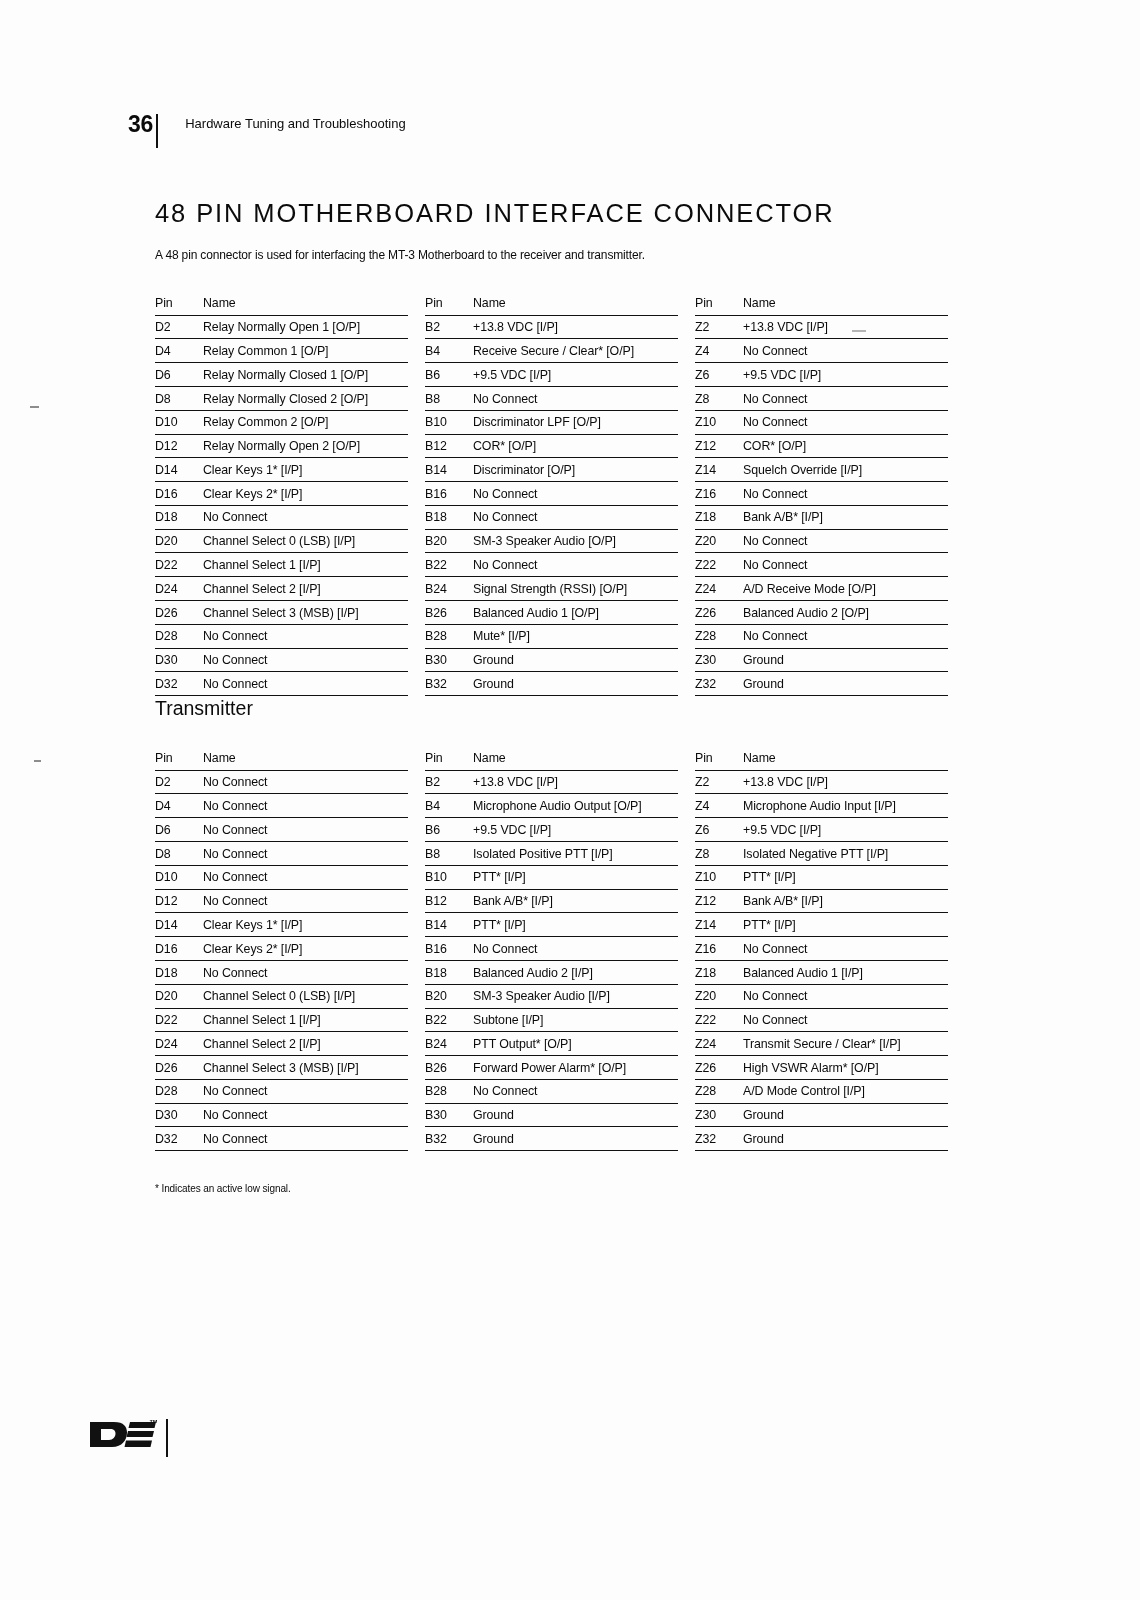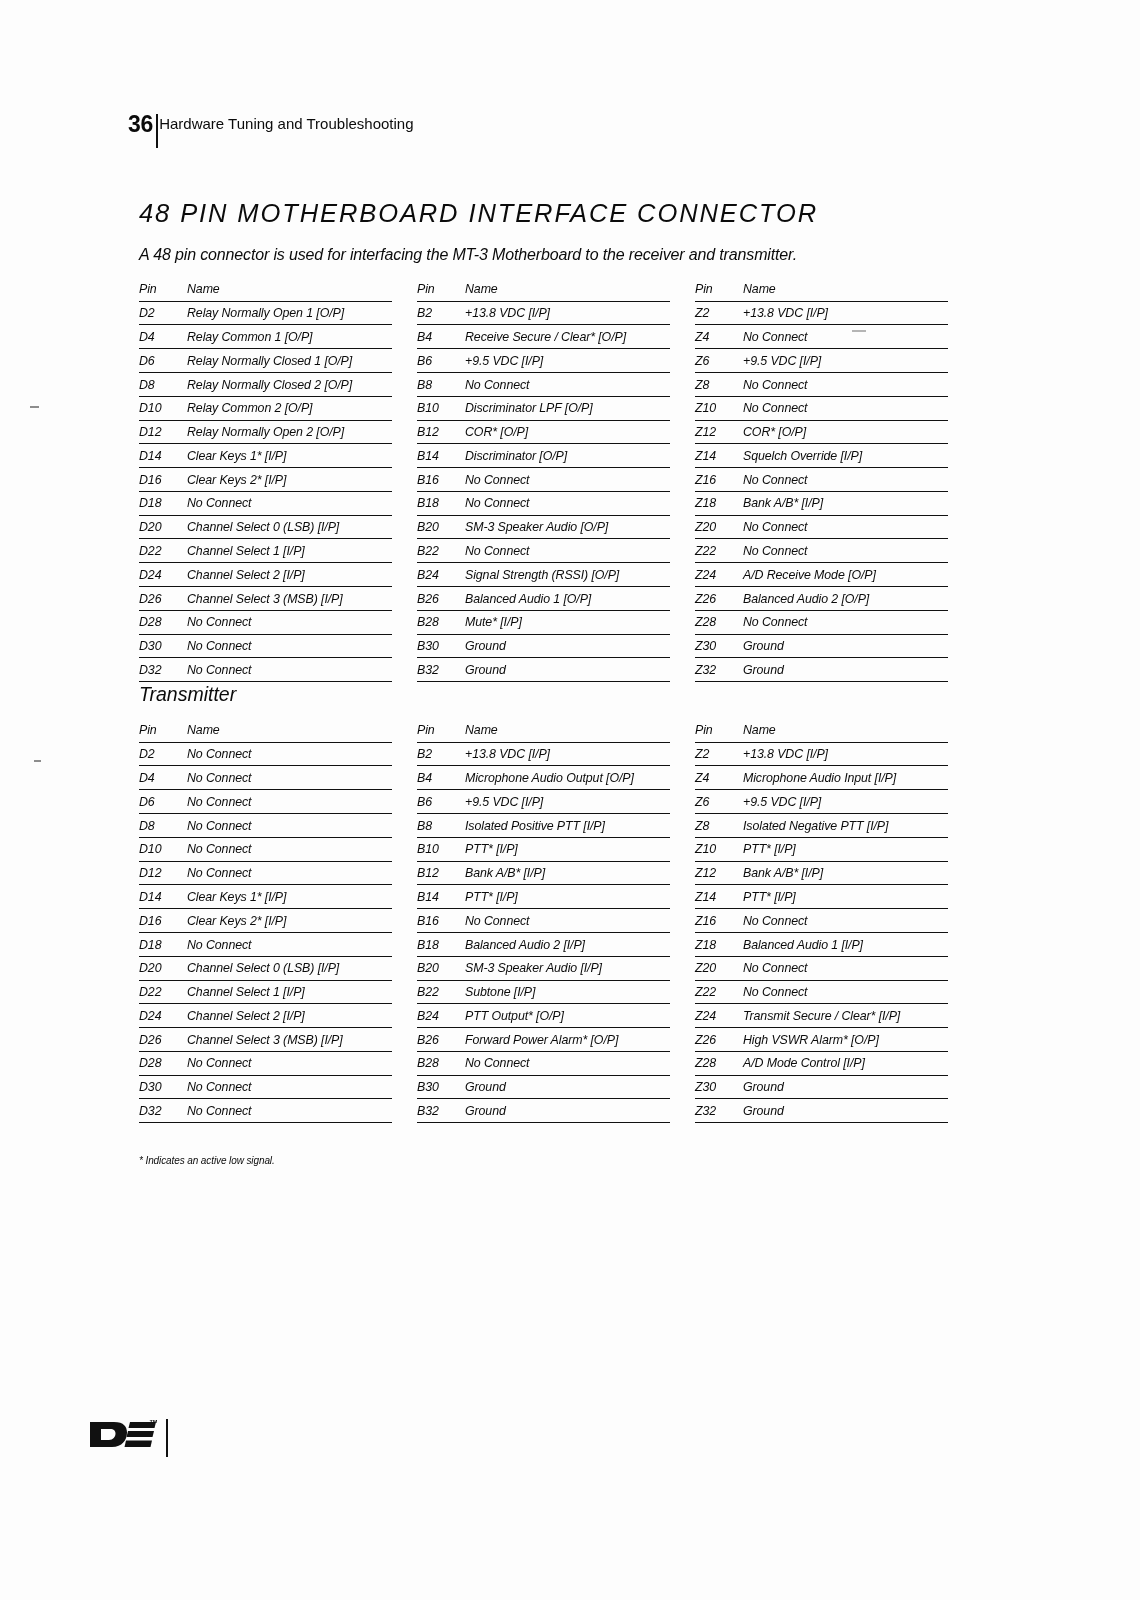--- a/index.html
+++ b/index.html
@@ -38,66 +38,65 @@
     line-height: 22px;
     padding-right: 3px;
   }
   .header-rule {
     width: 2px;
     height: 34px;
     background: #111;
     margin-top: 1px;
   }
   .header-title {
-    font-size: 15px;
+    font-size: 13px;
     line-height: 22px;
-    padding-left: 1px;
+    padding-left: 27px;
     white-space: nowrap;
   }
 
   
   .content {
     position: absolute;
-    left: 139px;
+    left: 155px;
     top: 198px;
     width: 830px;
-    font-style: italic;
   }
 
   h1.doc-title {
     margin: 0;
     font-size: 25.5px;
     font-weight: 400;
     letter-spacing: 1.9px;
     line-height: 30px;
     white-space: nowrap;
   }
 
   p.intro {
     margin: 17px 0 0 0;
-    font-size: 16px;
+    font-size: 12px;
     line-height: 20px;
     letter-spacing: -0.15px;
     white-space: nowrap;
   }
 
   h2.section-title {
     margin: 0;
     font-size: 19.5px;
     font-weight: 400;
     line-height: 24px;
   }
   .receiver-title { margin-top: 35px; }
   .transmitter-title { margin-top: 36px; }
 
   
   .table-group {
-    margin-top: 12px;
+    margin-top: 26px;
     display: flex;
-    gap: 8px;
+    gap: 0;
   }
   .table-col {
     width: 270px;
     flex: 0 0 270px;
   }
   .table-col + .table-col { margin-left: 0; }
 
   table.pin-table {
     border-collapse: collapse;
     width: 253px;

